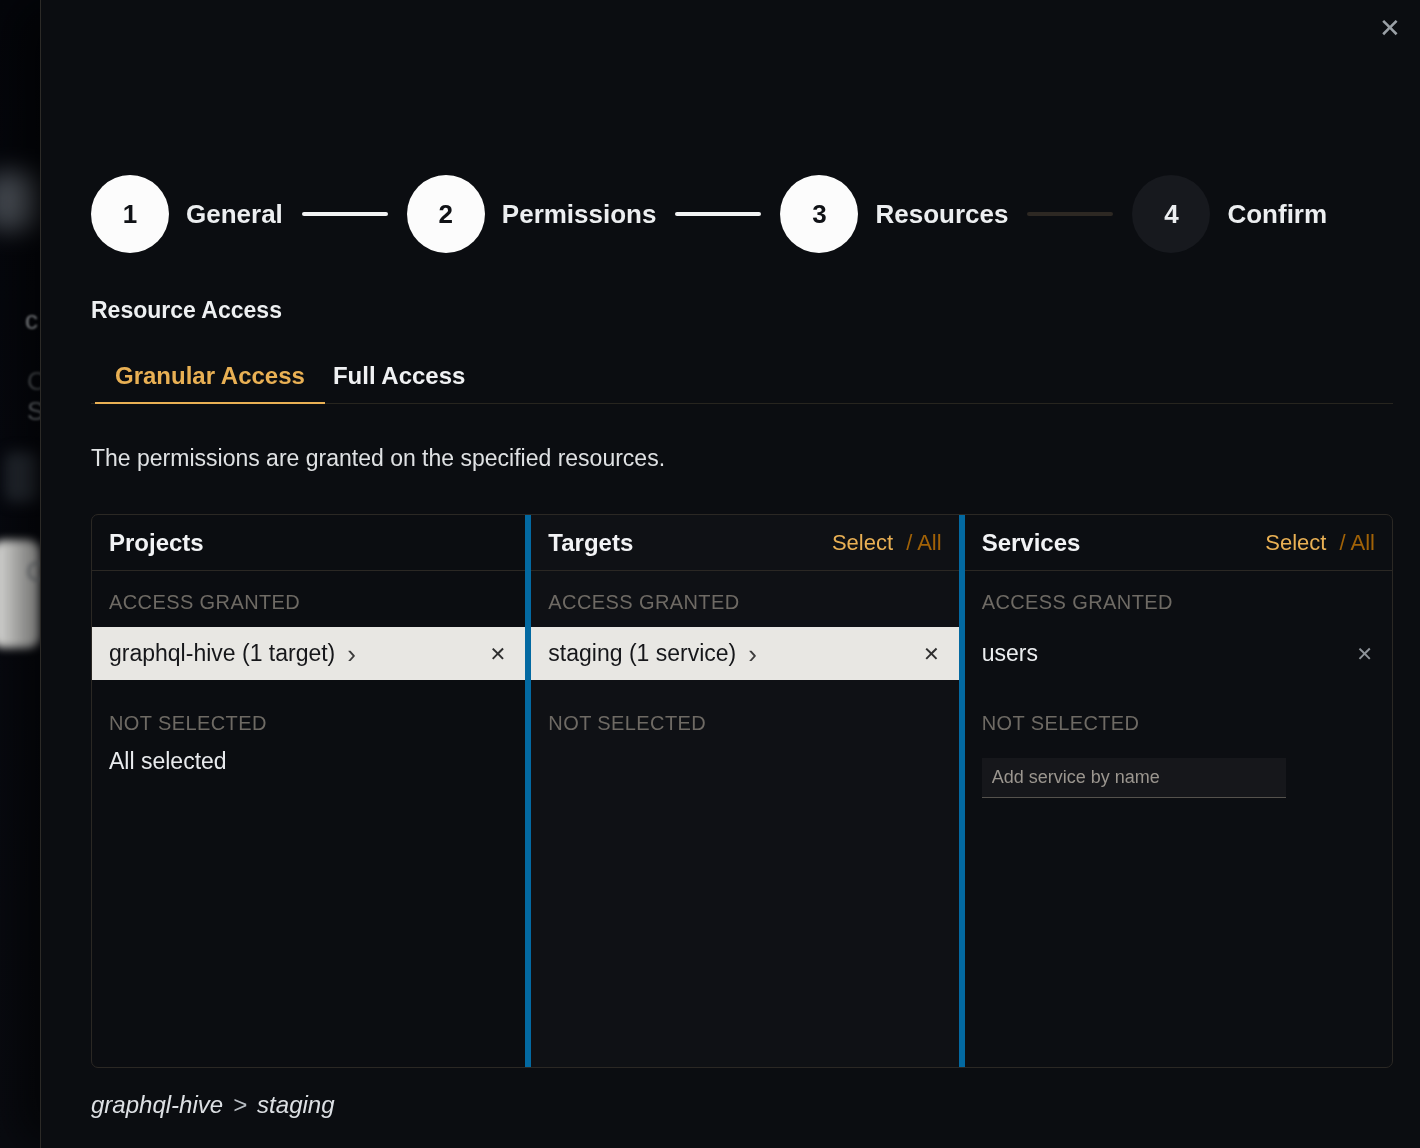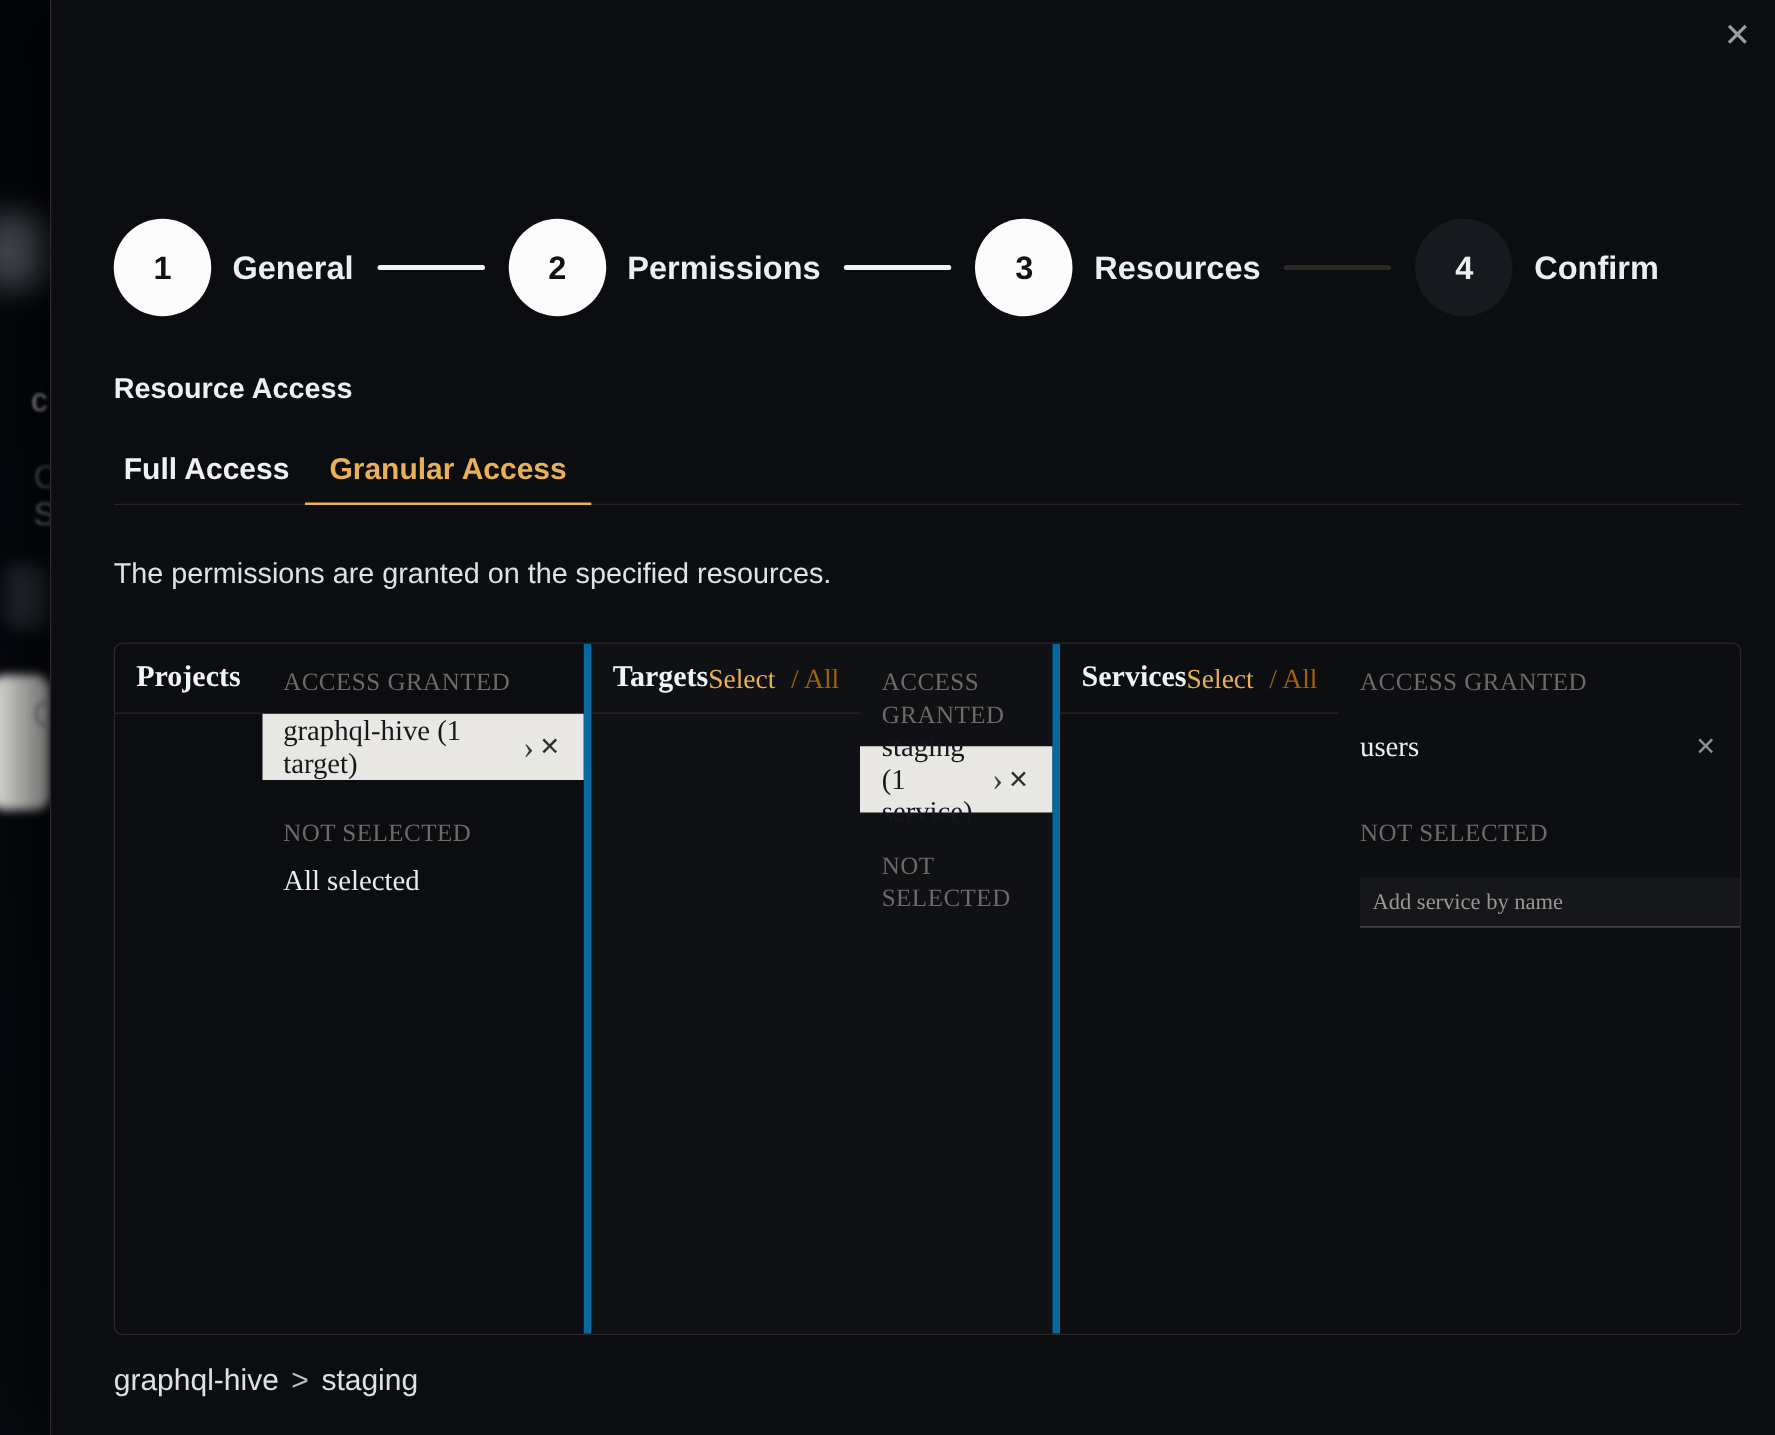--- a/index.html
+++ b/index.html
@@ -60,21 +60,21 @@
   .tab.inactive { color:#f0f1f3; }
   .tab.active { color:#e9b054; padding:4px 20px 0 20px; margin-left:4px;
     border-bottom:2px solid #e9b054; }
 
   .description { position:absolute; left:50px; top:445px; font-size:23px; color:#dfe1e3; }
 
   
   .picker { position:absolute; left:50px; top:514px; width:1302px; height:554px;
     border:1px solid #2b2824; border-radius:7px; display:grid;
     grid-template-columns:1fr 1fr 1fr; overflow:hidden; }
-  .col { display:flex; flex-direction:row;font-family:Liberation Serif, serif; }
+  .col { display:flex; flex-direction:column; }
   .col + .col { border-left:6px solid #0369a1; }
   .col.targets { background:rgba(255,255,255,0.018); }
   .col.services { background:rgba(255,255,255,0.008); }
 
   .col-header { height:56px; border-bottom:1px solid #2b2824; display:flex; align-items:center;
     padding:0 17px; }
   .col-title { font-size:24px; font-weight:700; color:#f2f3f5; }
   .select-links { margin-left:auto; font-size:22px; white-space:nowrap; }
   .select-action { color:#e9b054; cursor:pointer; }
   .select-all { color:#a16207; cursor:pointer; margin-left:7px; }
@@ -99,21 +99,21 @@
   .option-list { margin-top:13px; }
   .option-row { height:55px; display:flex; align-items:center; padding:0 17px;
     font-size:23px; color:#eceef0; cursor:pointer; }
 
   .service-input { display:block; width:304px; height:40px; margin:22px 0 0 17px;
     background:#16171b; border:none; border-bottom:1px solid #55524d;
     font-family:inherit; font-size:18px; color:#e9ebee; padding:0 10px; }
   .service-input::placeholder { color:#9b968f; }
 
   
-  .breadcrumb { position:absolute; left:50px; top:1091px; font-size:24px; color:#dde0e4; }
+  .breadcrumb { position:absolute; left:50px; top:1091px; font-size:24px; color:#dde0e4;font-style:italic; }
   .breadcrumb .sep { color:#b9bec4; margin:0 10px; }
 </style>
 </head>
 <body>
 
 <div class="backdrop">
   <div class="bd-blob1"></div>
   <div class="bd-frag f1">c</div>
   <div class="bd-frag f2">C</div>
   <div class="bd-frag f3">S</div>
@@ -145,22 +145,22 @@
     <div class="connector dim"></div>
     <div class="step upcoming">
       <div class="step-circle">4</div>
       <div class="step-label">Confirm</div>
     </div>
   </div>
 
   <h2 class="section-heading">Resource Access</h2>
 
   <div class="tabs">
+    <div class="tab active">Granular Access</div>
     <div class="tab inactive">Full Access</div>
-    <div class="tab active">Granular Access</div>
   </div>
 
   <p class="description">The permissions are granted on the specified resources.</p>
 
   <div class="picker">
 
     <div class="col projects">
       <div class="col-header">
         <span class="col-title">Projects</span>
       </div>

